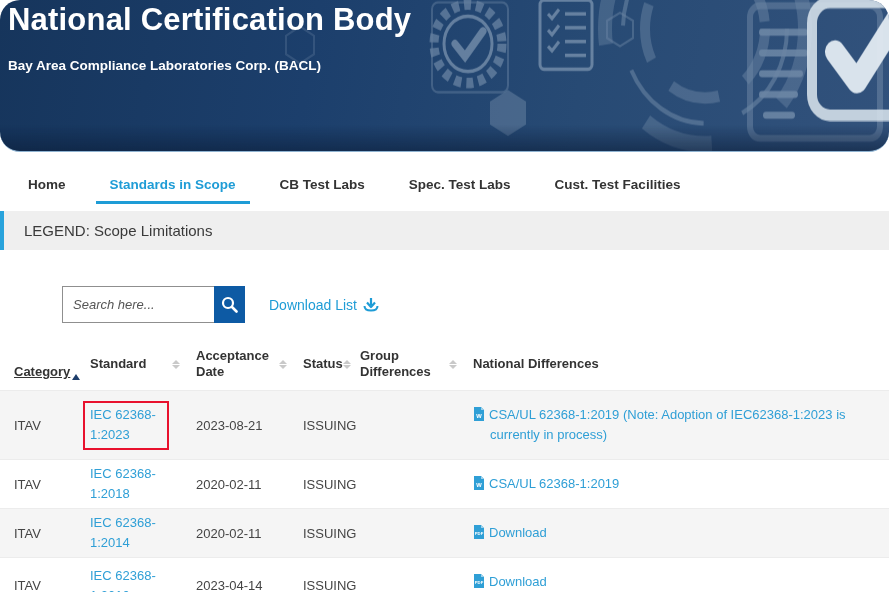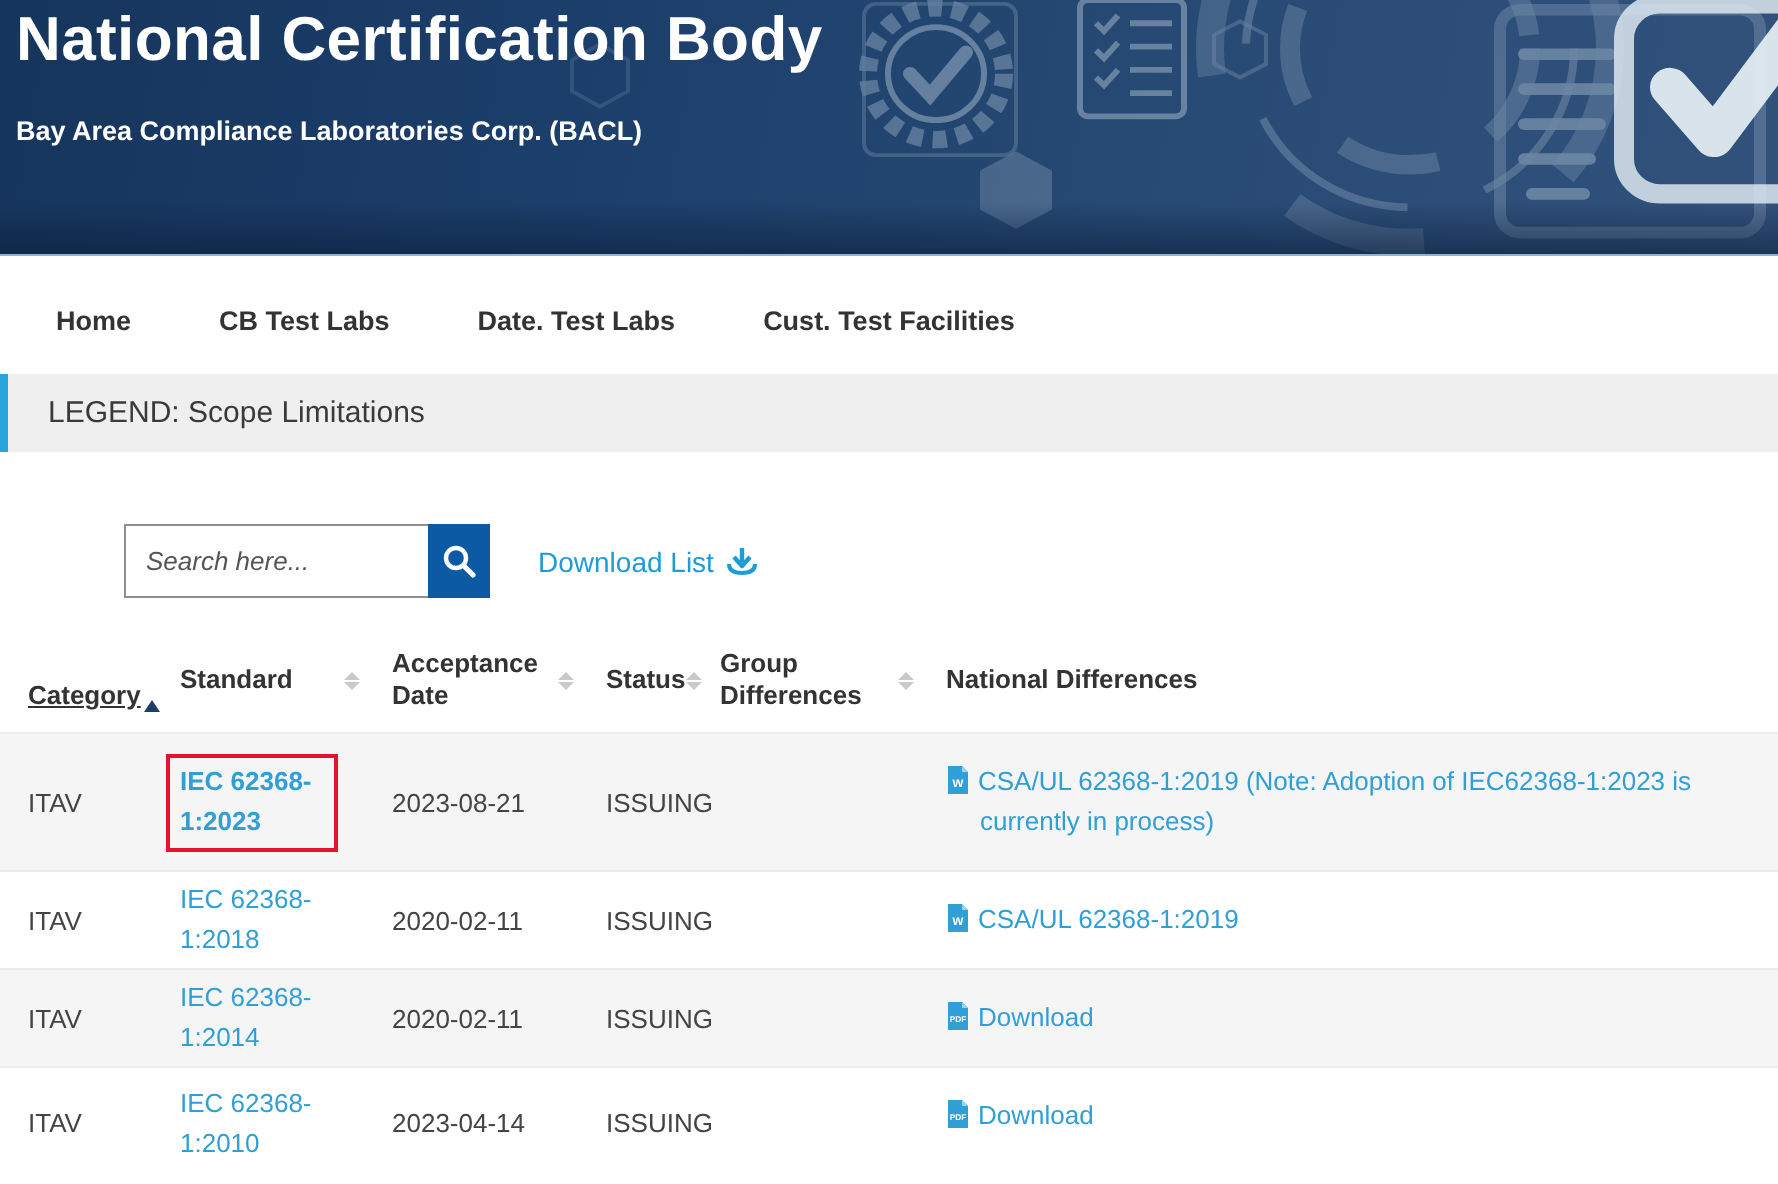--- a/index.html
+++ b/index.html
@@ -1,24 +1,25 @@
 <!DOCTYPE html>
 <html><head>
 <meta charset="utf-8">
 <style>
   * { margin:0; padding:0; box-sizing:border-box; }
   html,body { width:889px; height:592px; overflow:hidden; background:#fff;
               font-family:"Liberation Sans", sans-serif; }
 
   
   .hero {
-    position:relative; height:128px;
+    position:relative; height:152px;
     background:linear-gradient(100deg,#16355c 0%,#1c3f6c 35%,#274a74 65%,#32527c 100%);
     border-bottom:1px solid #8fb3d1;
     overflow:hidden;
+    border-radius:20px;
   }
   .hero-art { position:absolute; inset:0; width:100%; height:100%; }
   .hero-shade { position:absolute; left:0; right:0; bottom:0; height:26px;
     background:linear-gradient(180deg, rgba(10,28,55,0) 0%, rgba(10,28,55,.55) 100%); }
   .hero-title {
     position:absolute; left:8px; top:2px; color:#fff; font-size:31px; font-weight:bold;
     letter-spacing:.2px; z-index:3;
   }
   .hero-sub {
     position:absolute; left:8px; top:58px; color:#fff; font-size:13.5px; font-weight:bold; z-index:3;
@@ -71,21 +72,21 @@
   .asc-arrow { width:0; height:0; border-left:4px solid transparent; border-right:4px solid transparent;
     border-bottom:6px solid #1d3d6b; margin-left:2px; display:inline-block; }
   .cat-cell { display:flex; align-items:flex-end;text-decoration:underline; }
 
   .t-row { border-top:1px solid #ececec; color:#444; }
   .t-row.alt { background:#f5f5f5; }
   .t-row > div { padding-top:14px; padding-bottom:14px; }
   .t-row .cell-mid { display:flex; align-items:center; padding-top:0; padding-bottom:0; }
   .std-cell { width:72px; line-height:20px; }
   a.blue-link { color:#2f9fd6; text-decoration:none; cursor:pointer; }
-  .red-box { display:inline-block; border:2px solid #e8112d; padding:2px 5px 3px 5px; margin-left:-7px;font-weight:bold; }
+  .red-box { display:inline-block; border:2px solid #e8112d; padding:2px 5px 3px 5px; margin-left:-7px; }
   .nd-cell { line-height:20px; padding-right:10px; }
   .nd-link { display:inline-block; text-indent:-17px; padding-left:17px; }
   .doc-ico { display:inline-block; vertical-align:-2px; margin-right:4px; }
 
   .row1 { min-height:65px; } .row2 { min-height:48px; } .row3 { min-height:49px; } .row4 { min-height:56px; }
 </style>
 </head>
 <body>
 
 <div class="hero">
@@ -130,22 +131,23 @@
       <path d="M835 45 l22 26 l45 -62" fill="none" stroke="#e3ebf2" stroke-width="20" stroke-linecap="round" stroke-linejoin="round" opacity="0.95"></path>
     </g>
   </svg>
   <div class="hero-shade"></div>
   <div class="hero-title">National Certification Body</div>
   <div class="hero-sub">Bay Area Compliance Laboratories Corp. (BACL)</div>
 </div>
 
 <div class="nav">
   <div class="tab">Home</div>
+  <div class="tab active">Standards in Scope</div>
   <div class="tab">CB Test Labs</div>
-  <div class="tab">Date. Test Labs</div>
+  <div class="tab">Spec. Test Labs</div>
   <div class="tab">Cust. Test Facilities</div>
 </div>
 
 <div class="legend">
   <span>LEGEND: Scope Limitations</span>
 </div>
 
 <div class="controls">
 
   <div class="search-wrap">

